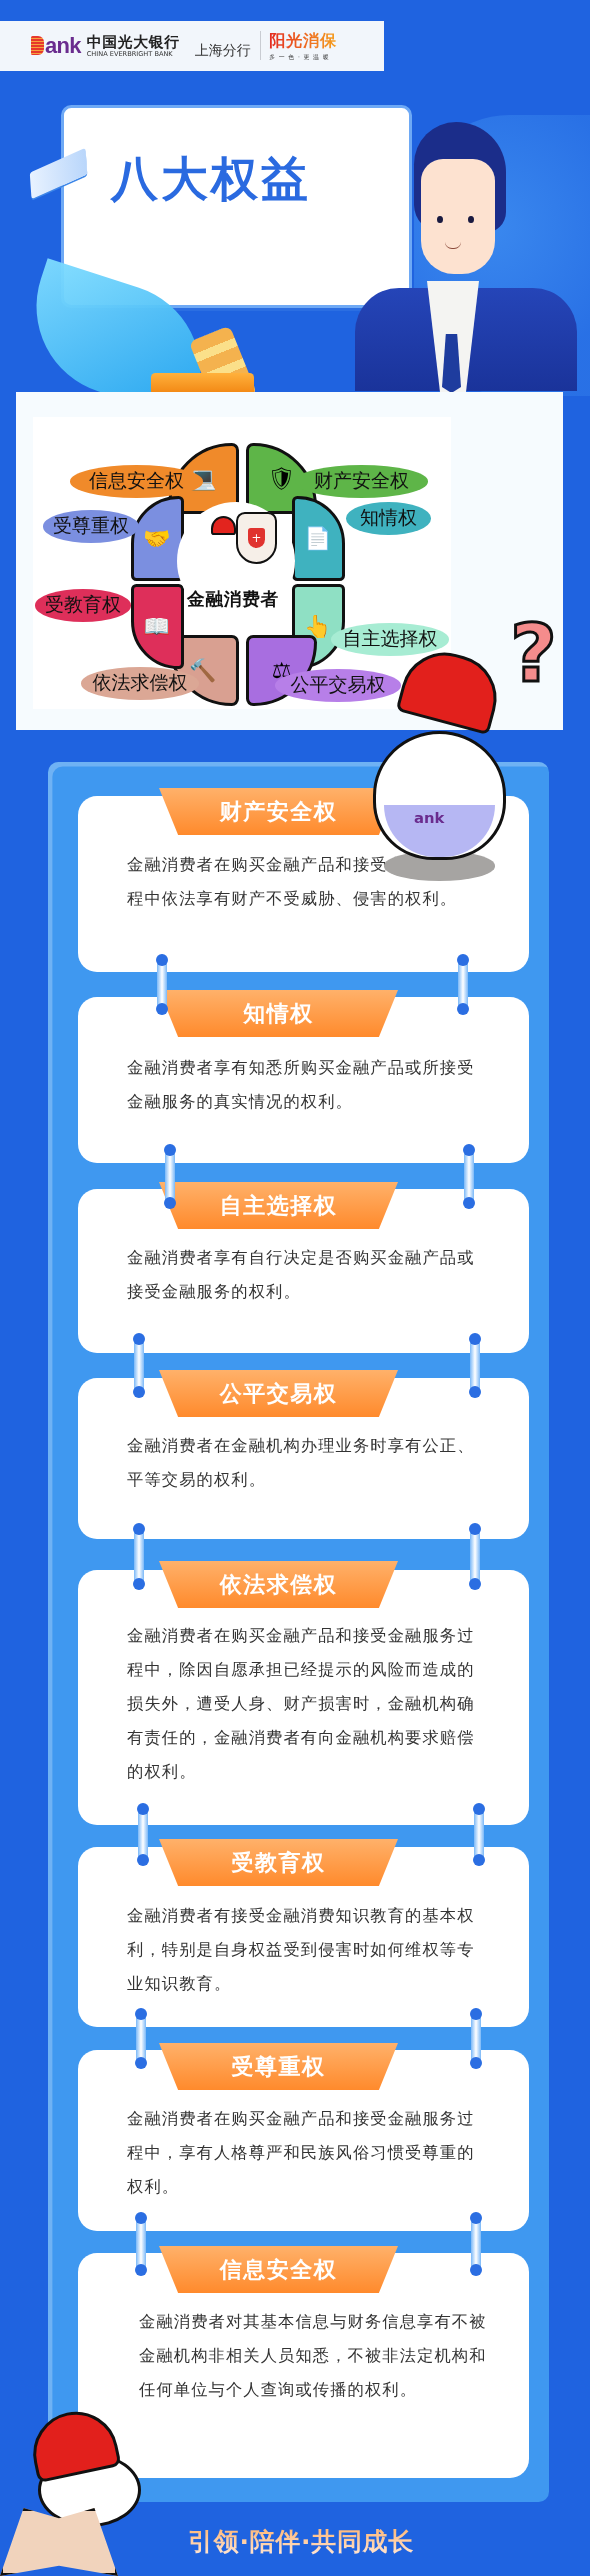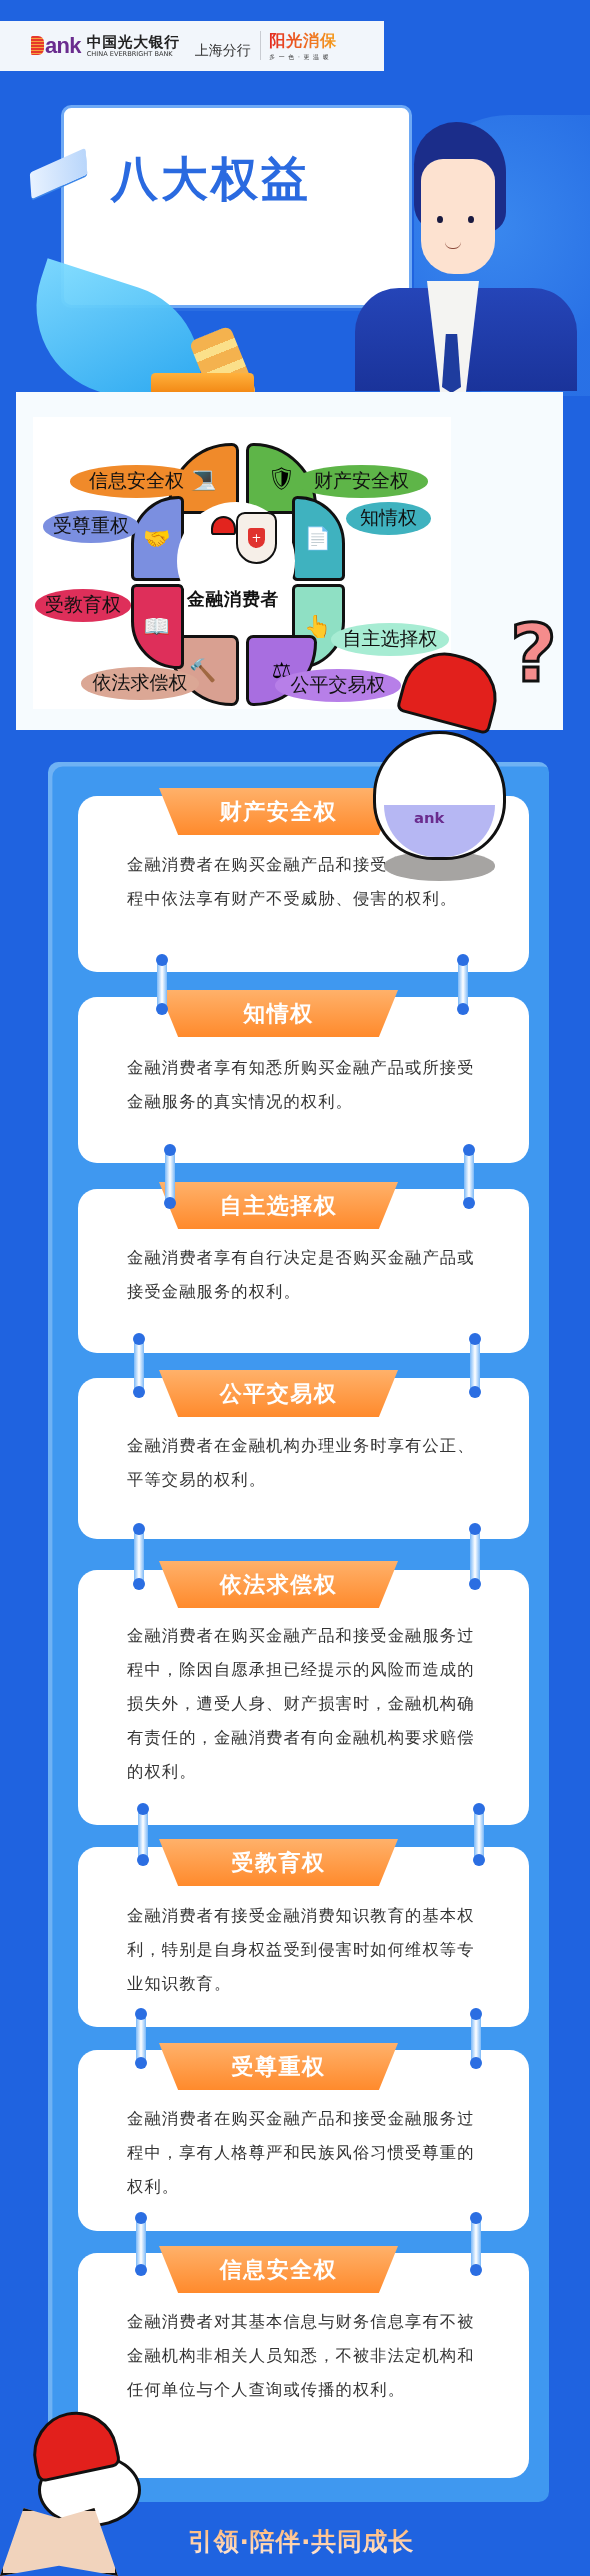--- a/index.html
+++ b/index.html
@@ -167,21 +167,21 @@
 <div class="card" style="top:1847px;height:180px;"></div>
 <div class="tab" style="top:1839px;">受教育权</div>
 <div class="card-text" style="top:1899px;">金融消费者有接受金融消费知识教育的基本权利，特别是自身权益受到侵害时如何维权等专业知识教育。</div>
 
 <div class="card" style="top:2050px;height:181px;"></div>
 <div class="tab" style="top:2043px;">受尊重权</div>
 <div class="card-text" style="top:2102px;">金融消费者在购买金融产品和接受金融服务过程中，享有人格尊严和民族风俗习惯受尊重的权利。</div>
 
 <div class="card" style="top:2253px;height:225px;"></div>
 <div class="tab" style="top:2246px;">信息安全权</div>
-<div class="card-text" style="top:2305px;">金融消费者对其基本信息与财务信息享有不被金融机构非相关人员知悉，不被非法定机构和任何单位与个人查询或传播的权利。</div>
+<div class="card-text" style="top:2305px;margin-left:12px;">金融消费者对其基本信息与财务信息享有不被金融机构非相关人员知悉，不被非法定机构和任何单位与个人查询或传播的权利。</div>
 
 <div class="ring" style="left:157px;top:957px;height:55px;"></div>
 <div class="ring" style="left:458px;top:957px;height:55px;"></div>
 <div class="ring" style="left:165px;top:1147px;height:59px;"></div>
 <div class="ring" style="left:464px;top:1147px;height:59px;"></div>
 <div class="ring" style="left:134px;top:1336px;height:59px;"></div>
 <div class="ring" style="left:470px;top:1336px;height:59px;"></div>
 <div class="ring" style="left:134px;top:1526px;height:61px;"></div>
 <div class="ring" style="left:470px;top:1526px;height:61px;"></div>
 <div class="ring" style="left:138px;top:1806px;height:57px;"></div>

